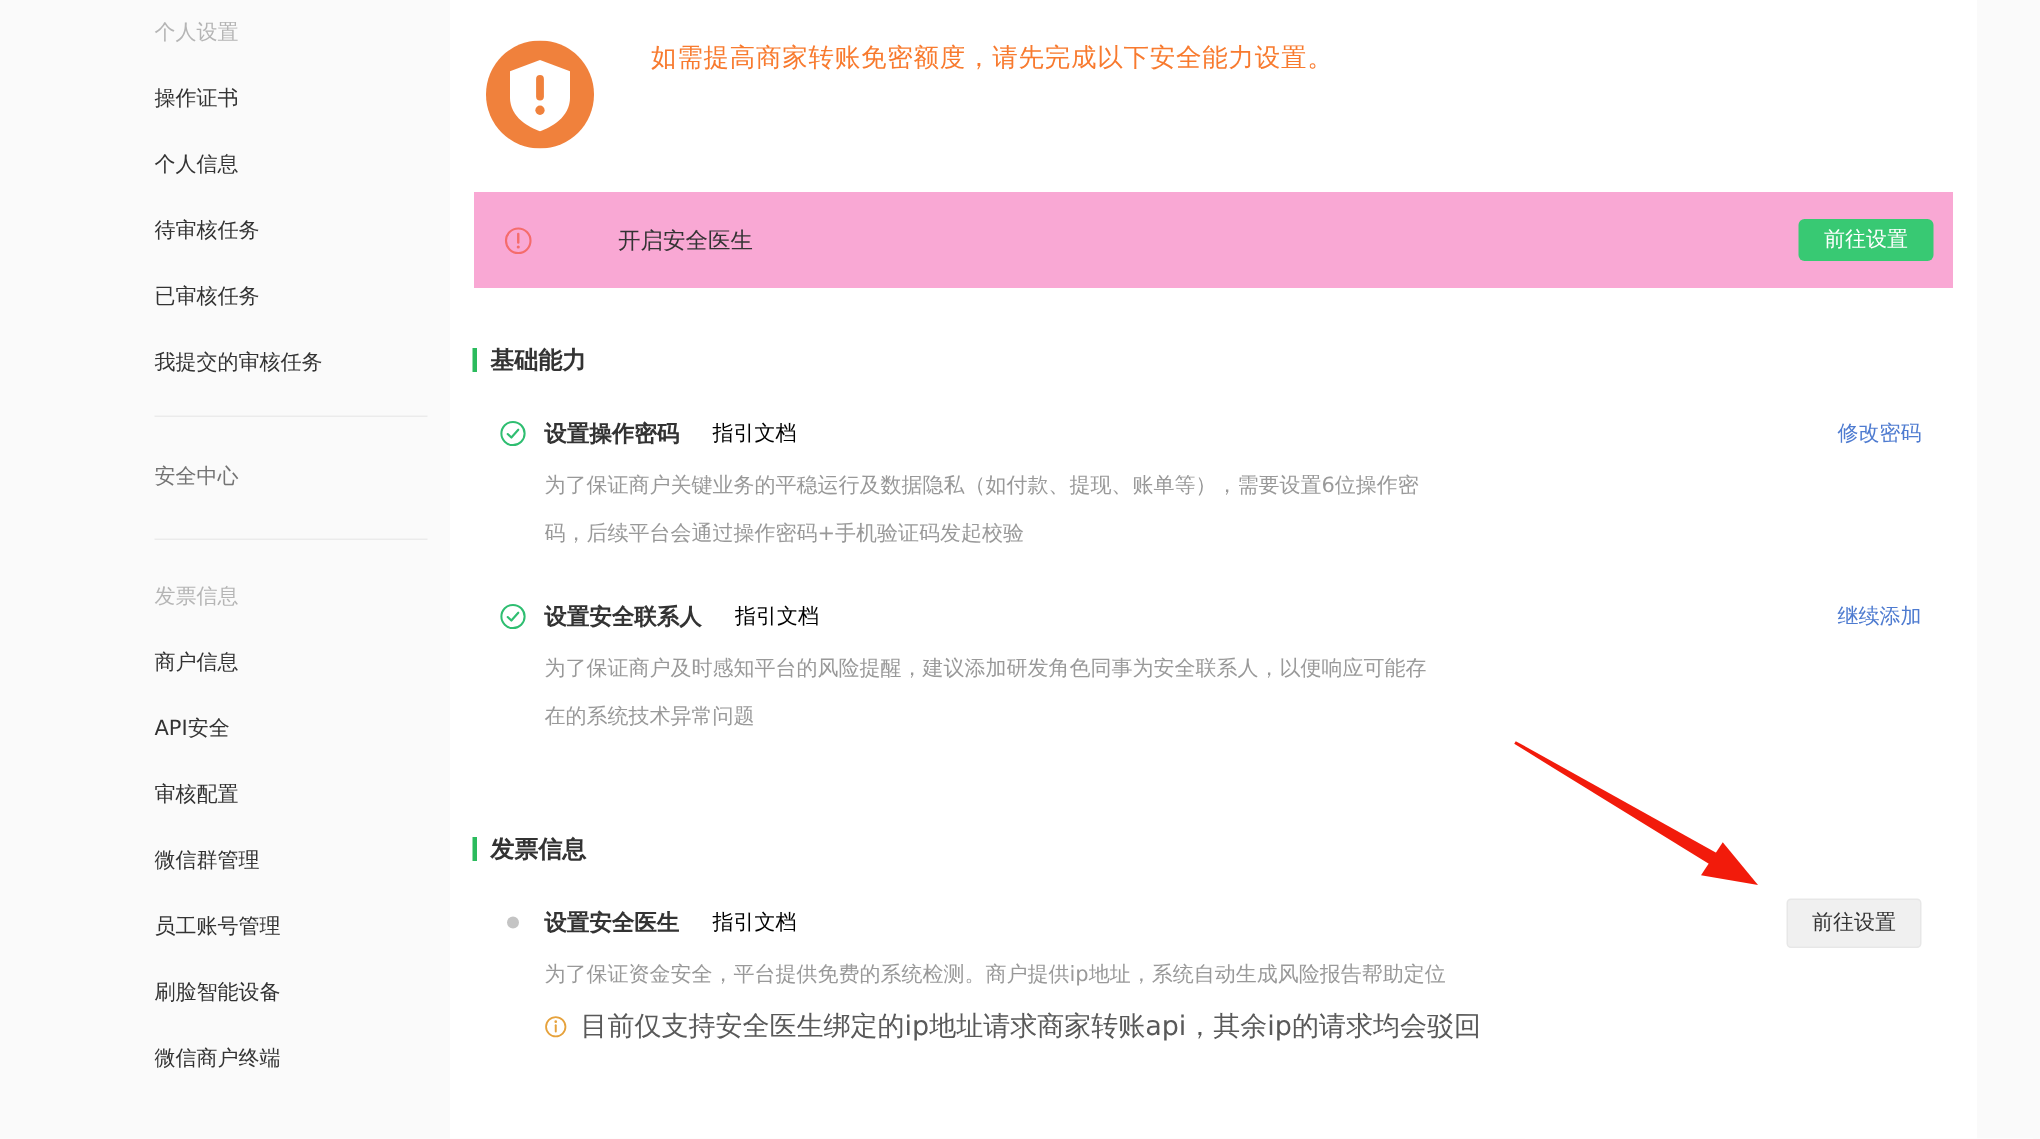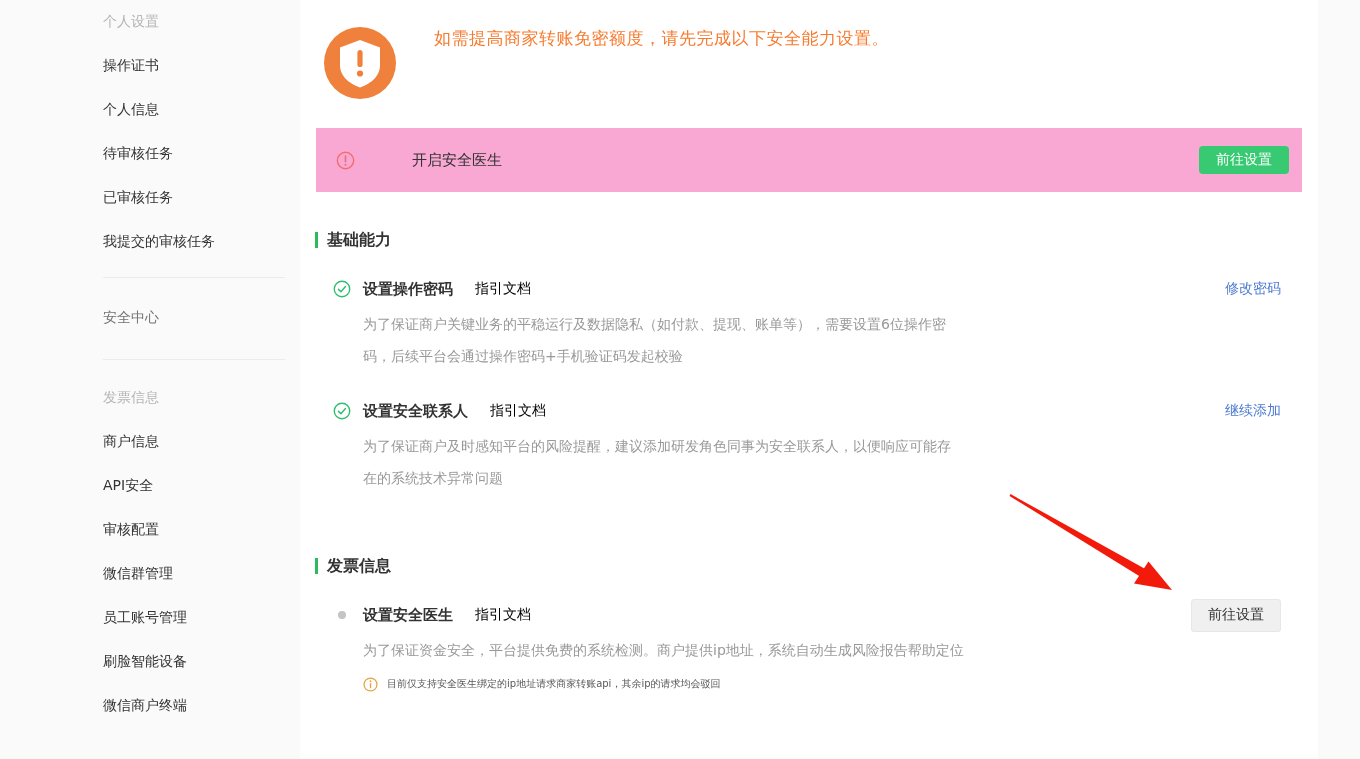--- a/index.html
+++ b/index.html
@@ -63,21 +63,21 @@
   .doc-link { margin-left:22px; font-size:14px; color:#000000; cursor:pointer; text-decoration:none; }
   .action-link { margin-left:auto; font-size:14px; color:#4e7bd0; cursor:pointer; text-decoration:none; }
   .btn-gray {
     margin-left:auto; width:90px; height:33px; background:#f0f0f0;
     border:1px solid #e7e7e7; border-radius:3px; font-size:14px; color:#333;
     cursor:pointer; font-family:inherit;
   }
 
   .cap-desc { margin:8px 0 0 63px; width:600px; font-size:14px; color:#999; line-height:32px; }
   .cap-note { display:flex; align-items:center; margin:2px 0 0 63px; height:32px;
-              font-size:10px; color:#595959; }
+              font-size:18px; color:#595959; }
   .note-icon { margin-right:9px; flex:none; display:flex; }
 
   
   .arrow-overlay { position:absolute; left:0; top:0; width:1360px; height:759px;
                    pointer-events:none; z-index:10; }
 </style>
 </head>
 <body>
 
 <aside class="sidebar">

